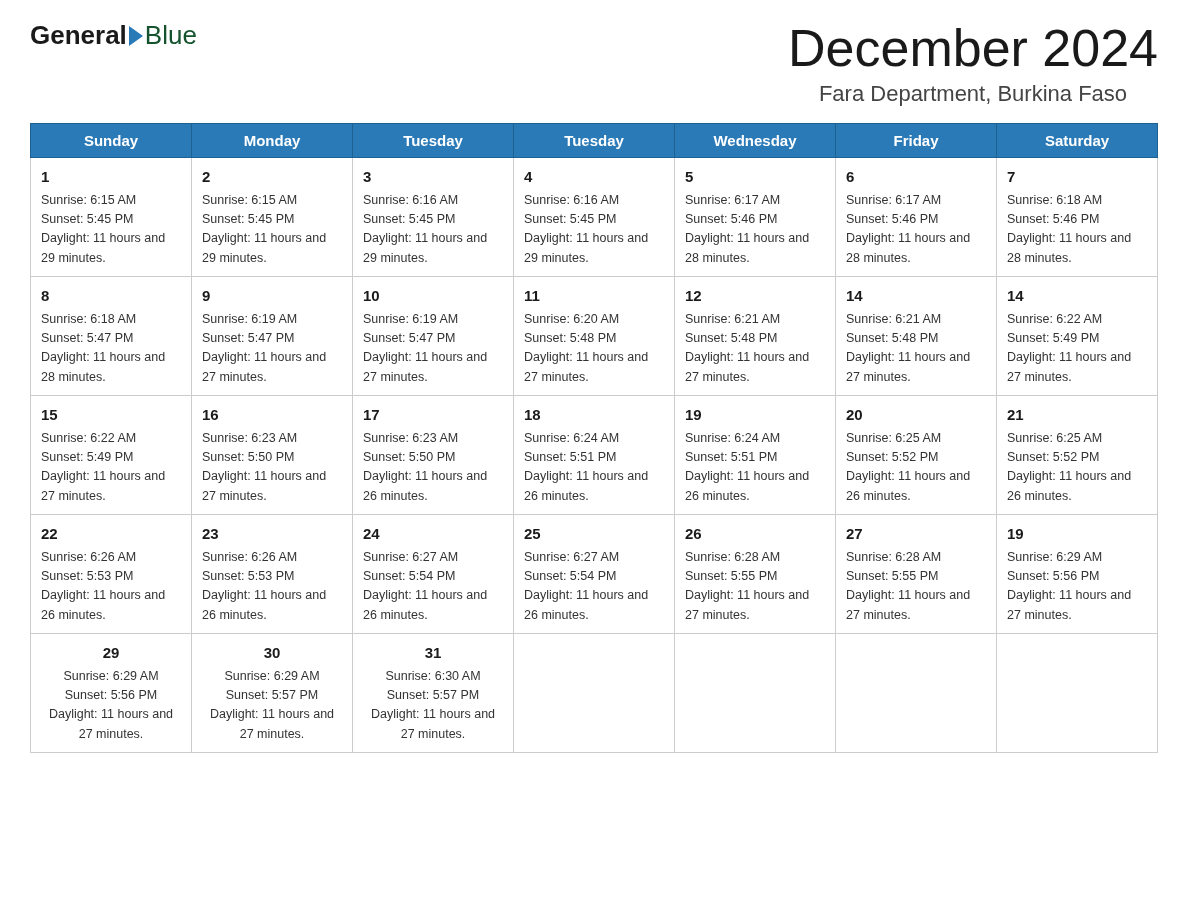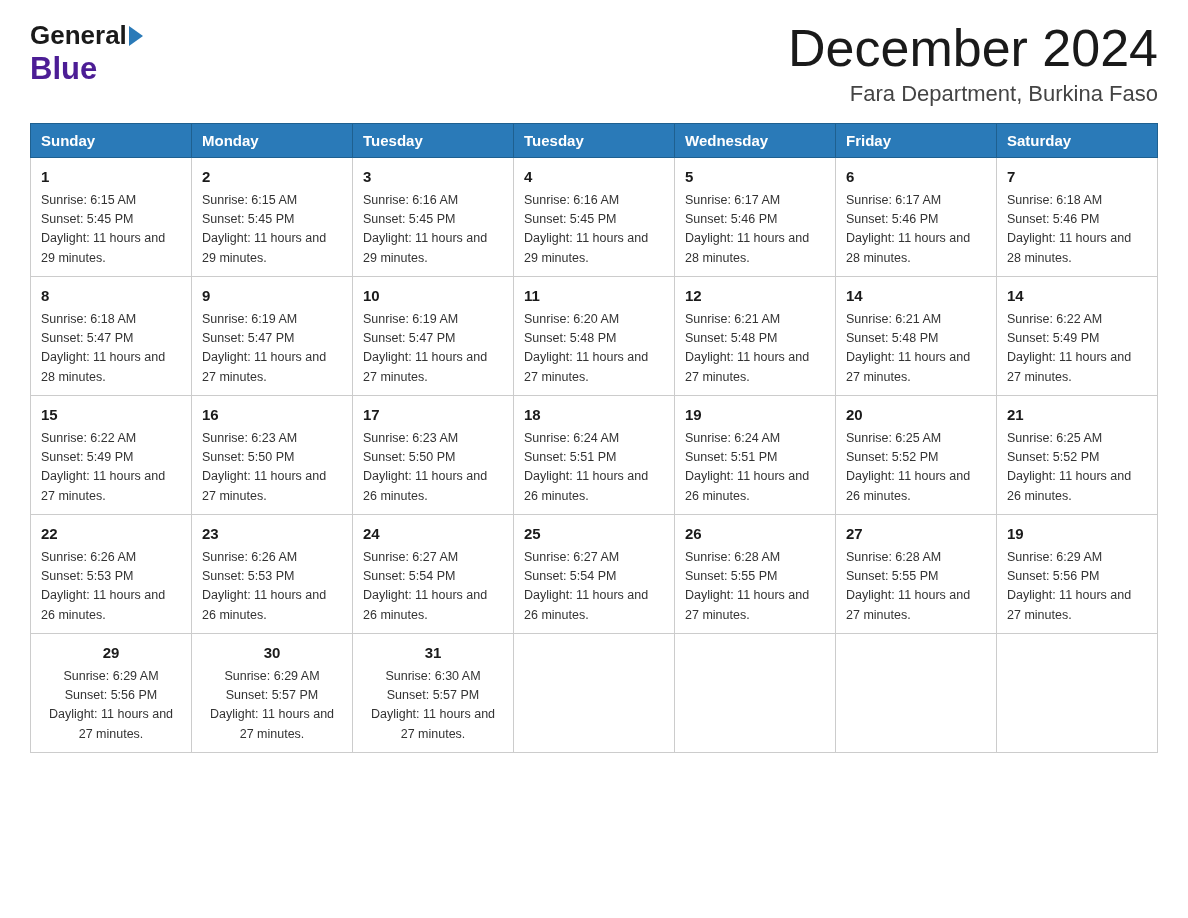--- a/index.html
+++ b/index.html
@@ -11,21 +11,21 @@
       padding: 20px 30px;
     }
     .header-section {
       display: flex;
       justify-content: space-between;
       align-items: flex-start;
       margin-bottom: 16px;
     }
     .logo-container {
       display: flex;
-      flex-direction: column;
+      flex-direction: row;
       align-items: flex-start;
     }
     .logo-text {
       display: flex;
       align-items: center;
       font-size: 26px;
       font-weight: bold;
       color: #1a1a1a;
     }
     .logo-general {
@@ -34,50 +34,51 @@
     .logo-arrow {
       width: 0;
       height: 0;
       border-left: 14px solid #2a7ab8;
       border-top: 10px solid transparent;
       border-bottom: 10px solid transparent;
       margin: 0 2px;
       display: inline-block;
     }
     .logo-blue {
-      color: #4c1d95;
-      font-size: 31px;
-      font-weight: bold;
+      color: #14532d;
+      font-size: 26px;
+      font-weight: normal;
     }
     .title-section {
       text-align: right;
     }
     .month-title {
       font-size: 52px;
       font-weight: normal;
       color: #1a1a1a;
       line-height: 1.1;
     }
     .location-title {
       font-size: 22px;
       color: #444444;
       margin-top: 4px;
+      text-align: center;
     }
     .calendar-table {
       width: 100%;
       border-collapse: collapse;
       border: 1px solid #999;
     }
     .calendar-table th {
       background-color: #2a7ab8;
       color: #ffffff;
       font-size: 15px;
       font-weight: bold;
       padding: 8px 10px;
-      text-align: left;
+      text-align: center;
       border: 1px solid #1e6090;
     }
     .calendar-table td {
       vertical-align: top;
       padding: 8px 10px;
       border: 1px solid #cccccc;
       font-size: 13px;
       color: #333333;
       width: calc(100% / 7);
       min-height: 90px;

